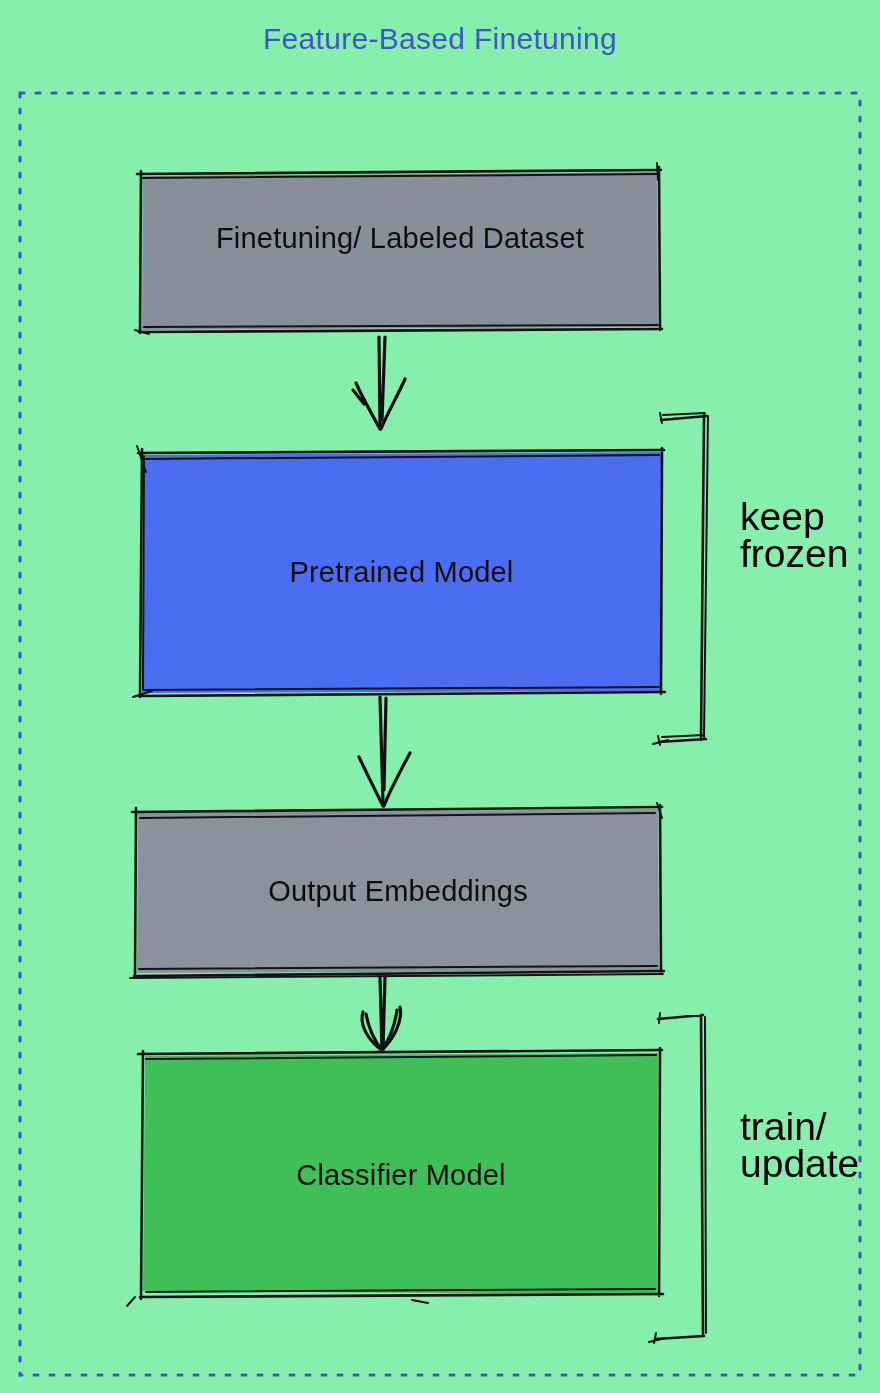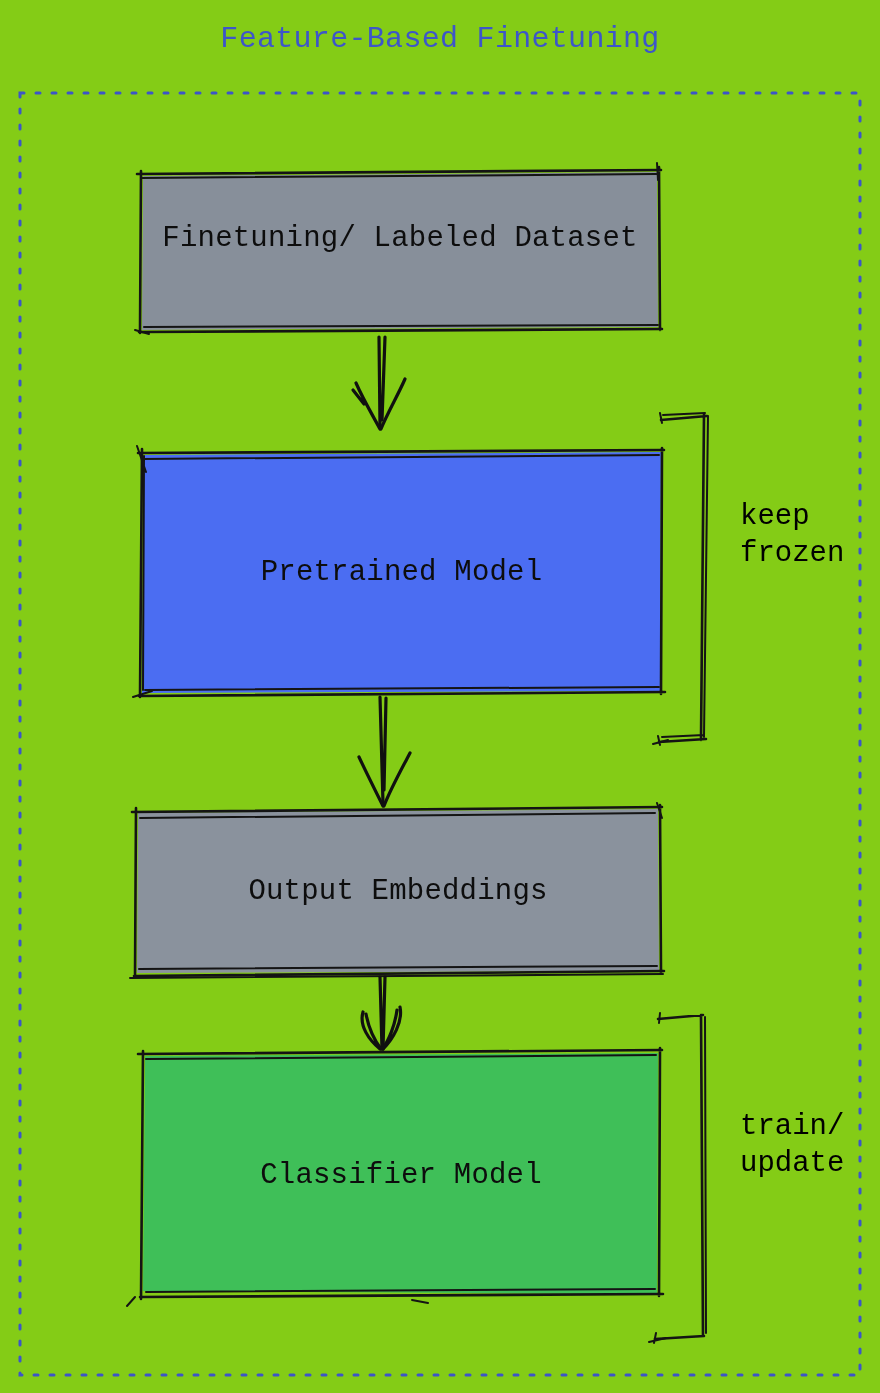--- a/index.html
+++ b/index.html
@@ -1,36 +1,36 @@
 <!DOCTYPE html>
 <html><head>
 <meta charset="utf-8">
 <style>
   html,body{margin:0;padding:0;background:#ffffff;}
   .stage{
     position:relative;width:880px;height:1393px;overflow:hidden;
-    font-family:Liberation Mono, monospace;background:#84cc16;
+    font-family:Liberation Sans, sans-serif;background:#86efac;
   }
   .layer{position:absolute;left:0;top:0;width:880px;height:1393px;}
   svg.layer{pointer-events:none;}
   .title{
     position:absolute;left:0;top:22px;width:880px;
     text-align:center;font-size:30px;letter-spacing:.3px;
     color:#3d56c9;white-space:pre;
   }
   .node-label{
     position:absolute;display:flex;align-items:center;justify-content:center;
     font-size:29px;color:#0d0d0d;text-align:center;letter-spacing:.2px;
   }
   .lbl-dataset   {left:141px;top:172px;width:518px;height:158px;padding-bottom:26px;box-sizing:border-box;}
   .lbl-pretrained{left:141px;top:452px;width:521px;height:241px;}
   .lbl-embeddings{left:135px;top:810px;width:526px;height:163px;}
   .lbl-classifier{left:141px;top:1052px;width:520px;height:246px;}
   .annotation{
-    position:absolute;font-size:29px;line-height:37px;color:#000000;
+    position:absolute;font-size:39px;line-height:37px;color:#000000;
   }
   .ann-keep-frozen {left:740px;top:498px;width:130px;}
   .ann-train-update{left:740px;top:1108px;width:142px;}
   .ink  {fill:none;stroke:#141414;stroke-width:2.6;stroke-linecap:round;stroke-linejoin:round;}
   .ink2 {fill:none;stroke:#141414;stroke-width:2;stroke-linecap:round;stroke-linejoin:round;}
   .arrow{fill:none;stroke:#101010;stroke-width:3.2;stroke-linecap:round;stroke-linejoin:round;}
   .dashedRect{fill:none;stroke-width:3;stroke-dasharray:4 12;stroke-linecap:round;}
 </style>
 </head>
 <body>

